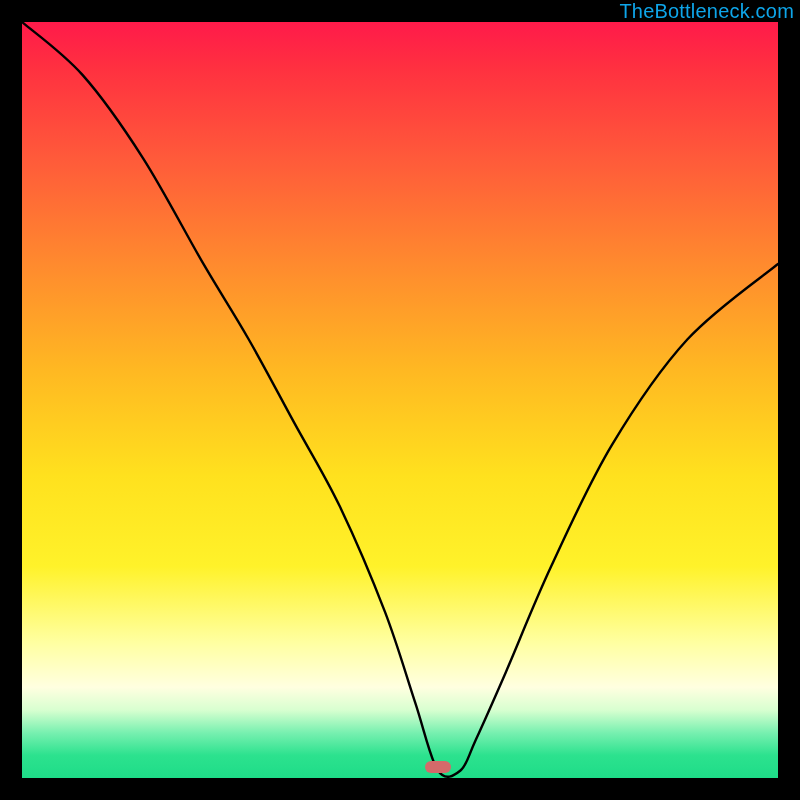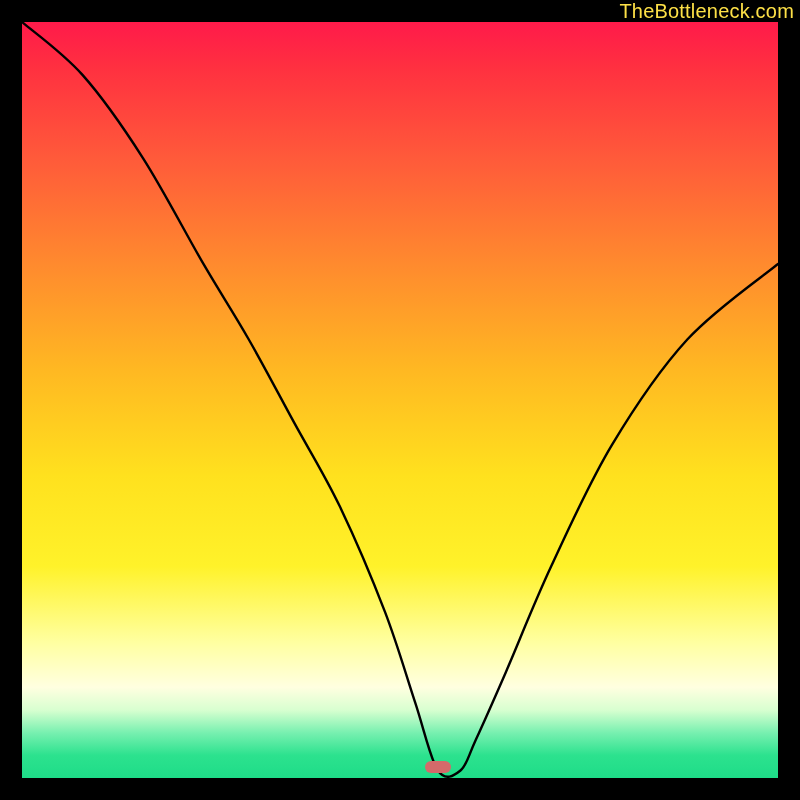--- a/index.html
+++ b/index.html
@@ -52,21 +52,21 @@
     position: absolute;
     width: 26px;
     height: 12px;
     border-radius: 6px;
     background: #d46a6a;
   }
   .watermark {
     position: absolute;
     top: 0px;
     right: 6px;
-    color: #fde047;
+    color: #0ea5e9;
     font-size: 20px;
     font-weight: 500;
     letter-spacing: 0.2px;
     user-select: none;
   }
 </style>
 </head>
 <body>
 
 <div class="watermark">TheBottleneck.com</div>

